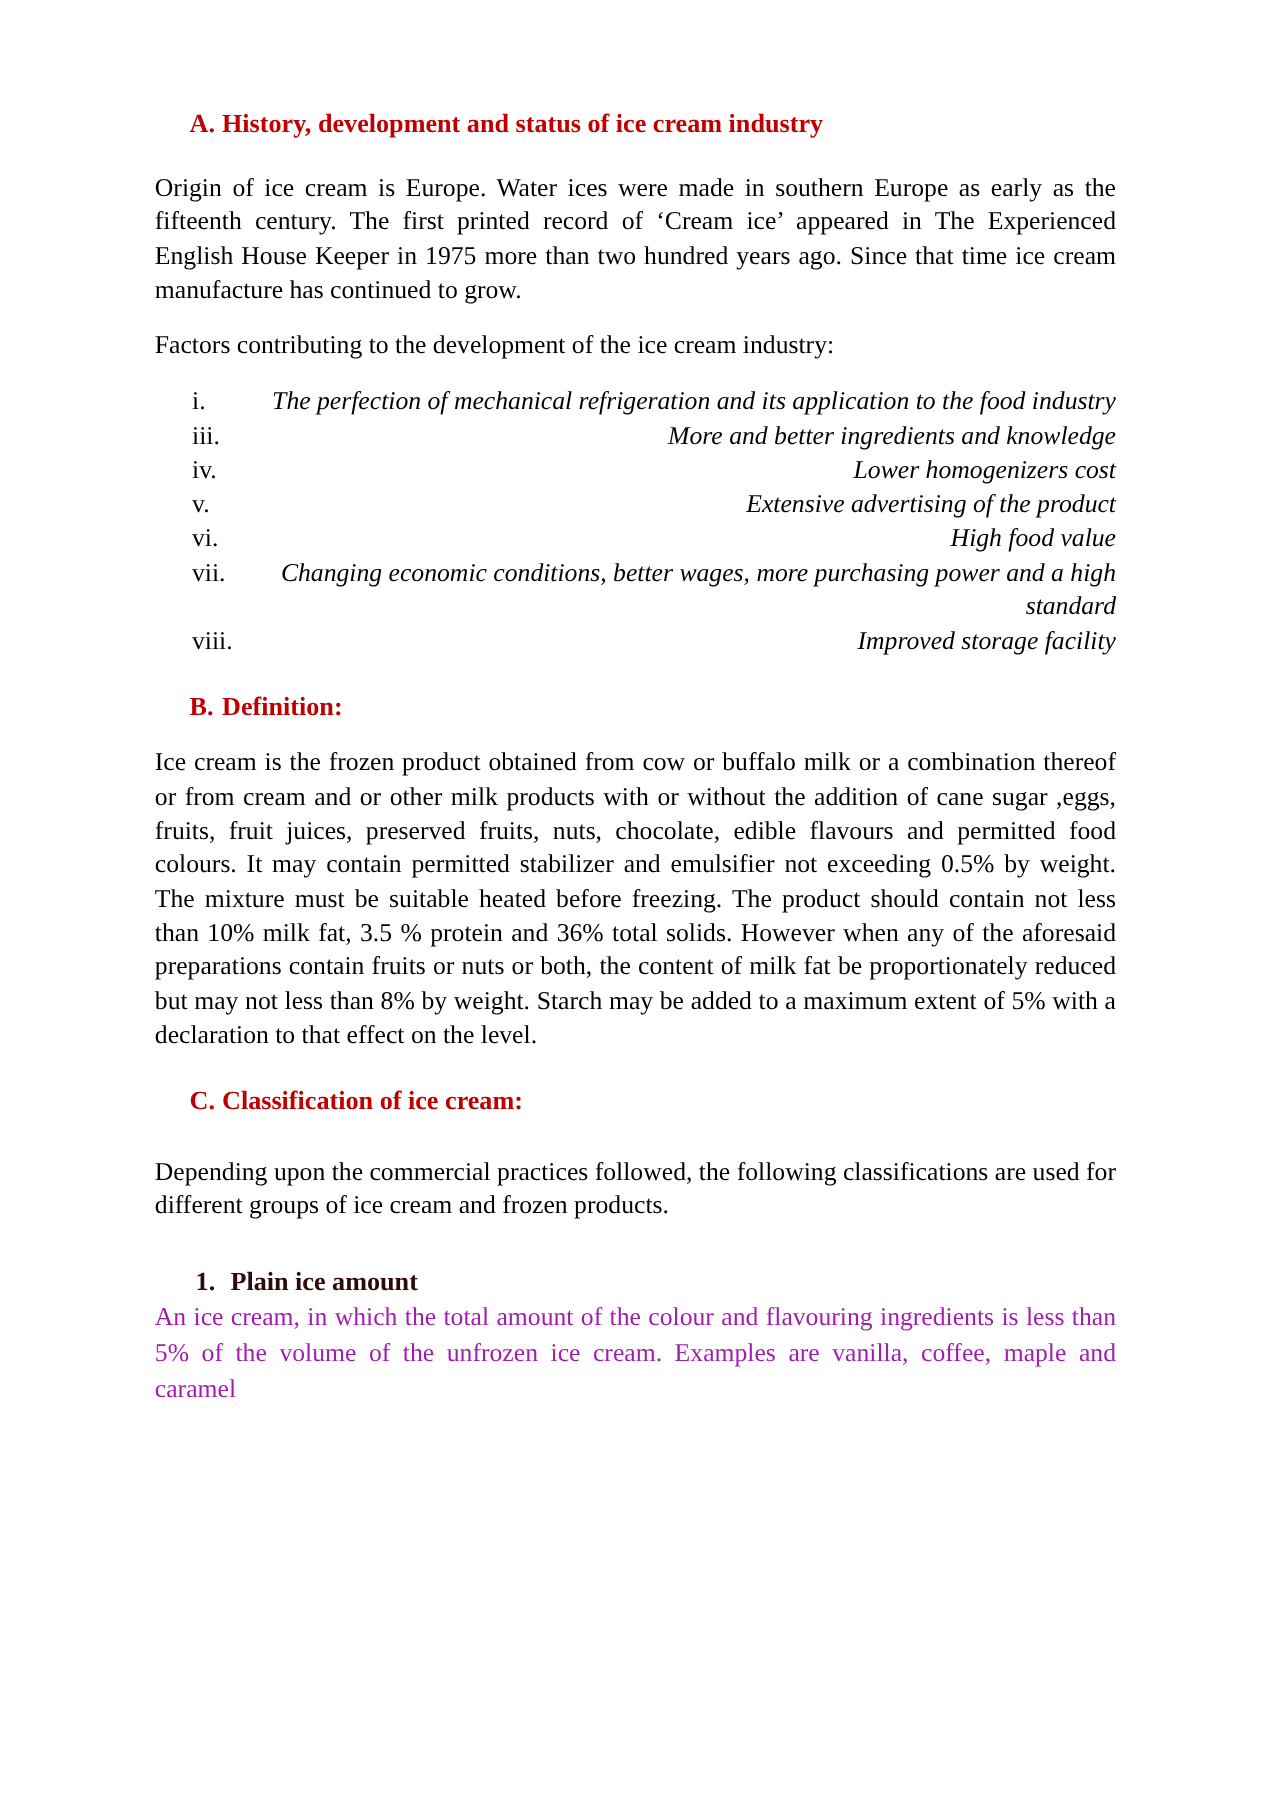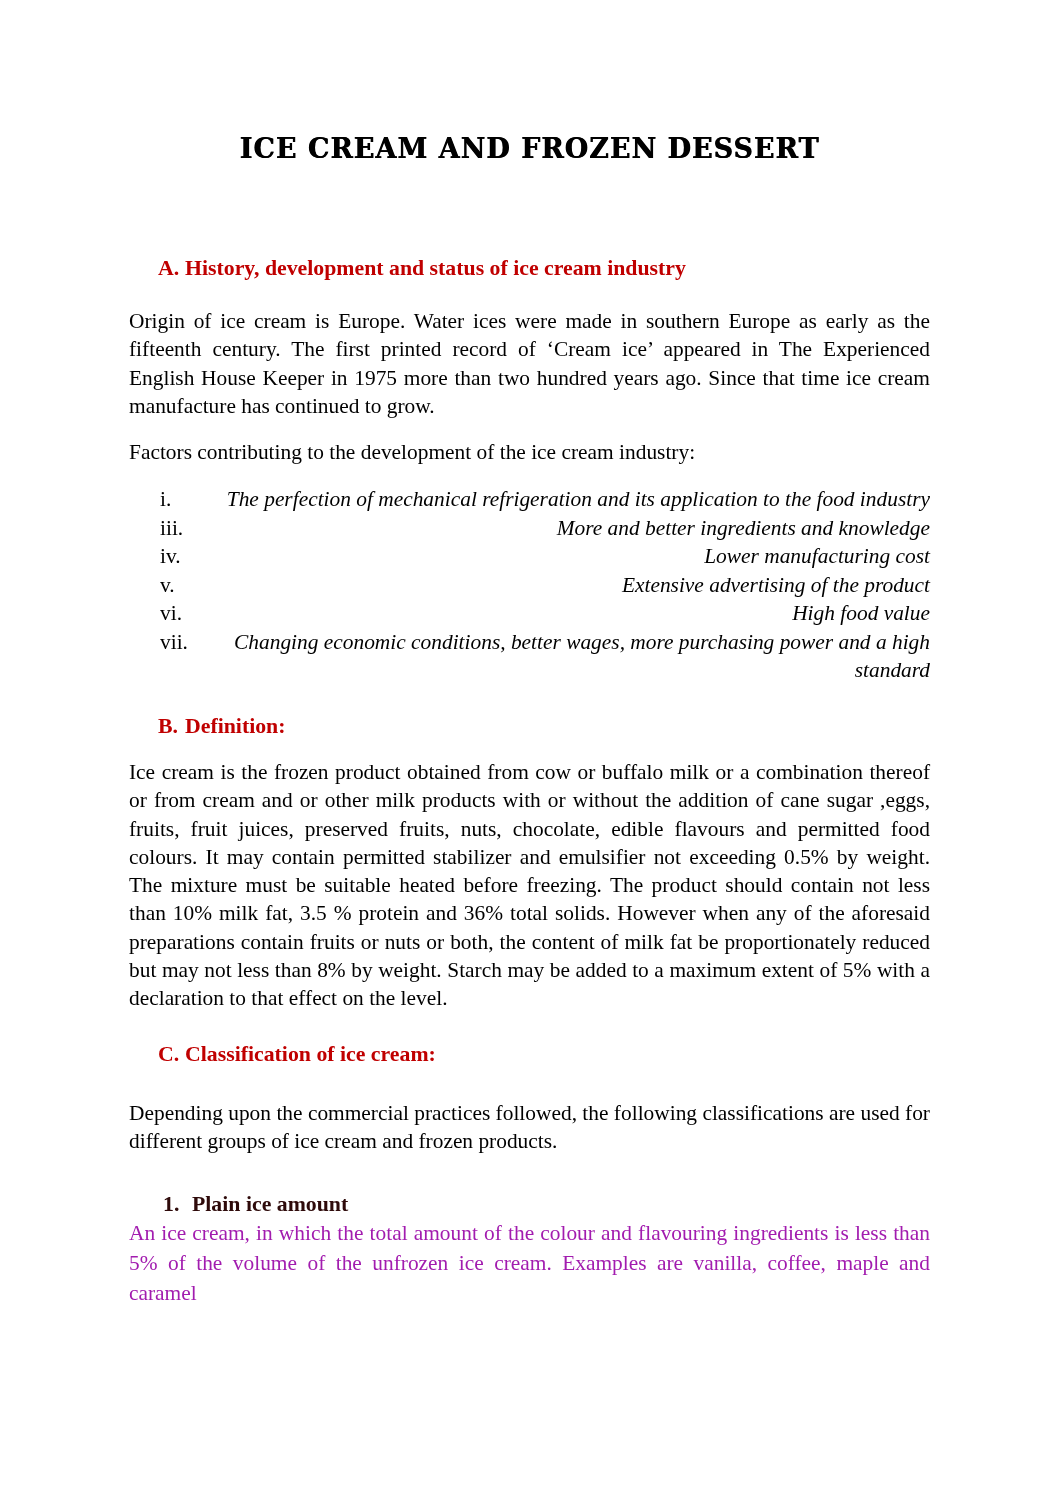--- a/index.html
+++ b/index.html
@@ -86,21 +86,20 @@
     margin-top: 1px;
     color: #a21caf;
     line-height: 30px;
   }
 </style>
 </head>
 <body>
 
 <div class="content">
 
-  <h1 class="doc-title">ICE CREAM AND FROZEN DESSERT</h1>
 
   <div class="sec-heading heading-a">
     <span class="sec-label">A.</span>
     <span>History, development and status of ice cream industry</span>
   </div>
 
   <p class="para-origin">Origin of ice cream is Europe. Water ices were made in southern Europe as early as the fifteenth century. The first printed record of ‘Cream ice’ appeared in The Experienced English House Keeper in 1975 more than two hundred years ago. Since that time ice cream manufacture has continued to grow.</p>
 
   <p class="para-factors-intro">Factors contributing to the development of the ice cream industry:</p>
 
@@ -108,33 +107,37 @@
     <div class="factor-row">
       <span class="factor-num">i.</span>
       <span class="factor-text">The perfection of mechanical refrigeration and its application to the food industry</span>
     </div>
     <div class="factor-row">
       <span class="factor-num">iii.</span>
       <span class="factor-text">More and better ingredients and knowledge</span>
     </div>
     <div class="factor-row">
       <span class="factor-num">iv.</span>
-      <span class="factor-text">Lower manufacturing cost</span>
+      <span class="factor-text">Lower homogenizers cost</span>
     </div>
     <div class="factor-row">
       <span class="factor-num">v.</span>
       <span class="factor-text">Extensive advertising of the product</span>
     </div>
     <div class="factor-row">
       <span class="factor-num">vi.</span>
       <span class="factor-text">High food value</span>
     </div>
     <div class="factor-row">
       <span class="factor-num">vii.</span>
       <span class="factor-text">Changing economic conditions, better wages, more purchasing power and a high standard</span>
+    </div>
+    <div class="factor-row">
+      <span class="factor-num">viii.</span>
+      <span class="factor-text">Improved storage facility</span>
     </div>
   </div>
 
   <div class="sec-heading heading-b">
     <span class="sec-label">B.</span>
     <span>Definition:</span>
   </div>
 
   <p class="para-definition">Ice cream is the frozen product obtained from cow or buffalo milk or a combination thereof or from cream and or other milk products with or without the addition of cane sugar ,eggs, fruits, fruit juices, preserved fruits, nuts, chocolate, edible flavours and permitted food colours. It may contain permitted stabilizer and emulsifier not exceeding 0.5% by weight. The mixture must be suitable heated before freezing. The product should contain not less than 10% milk fat, 3.5 % protein and 36% total solids. However when any of the aforesaid preparations contain fruits or nuts or both, the content of milk fat be proportionately reduced but may not less than 8% by weight. Starch may be added to a maximum extent of 5% with a declaration to that effect on the level.</p>
 

